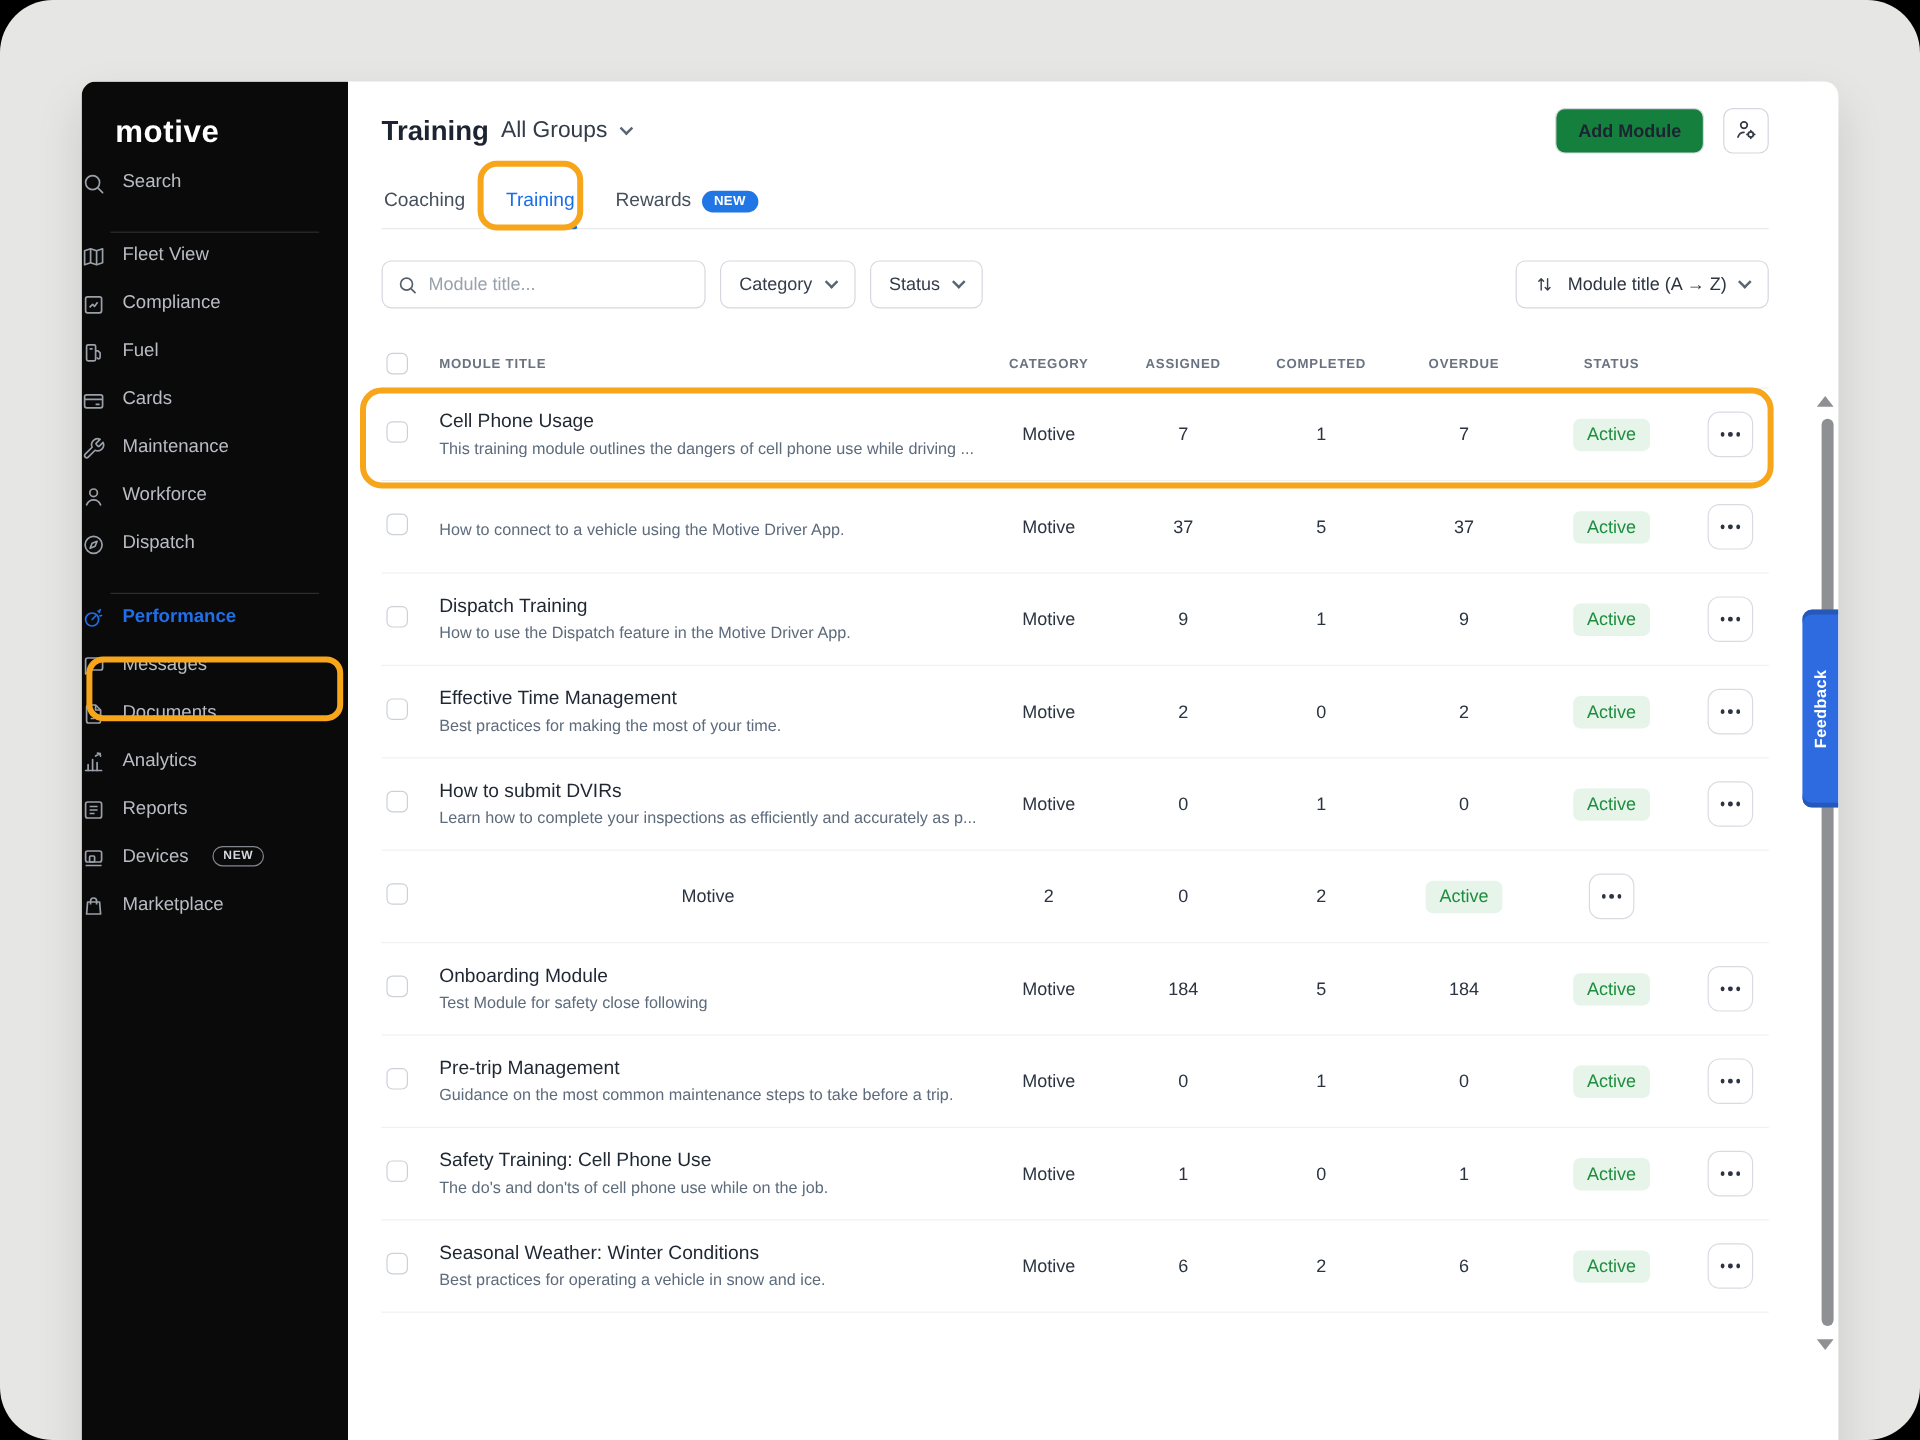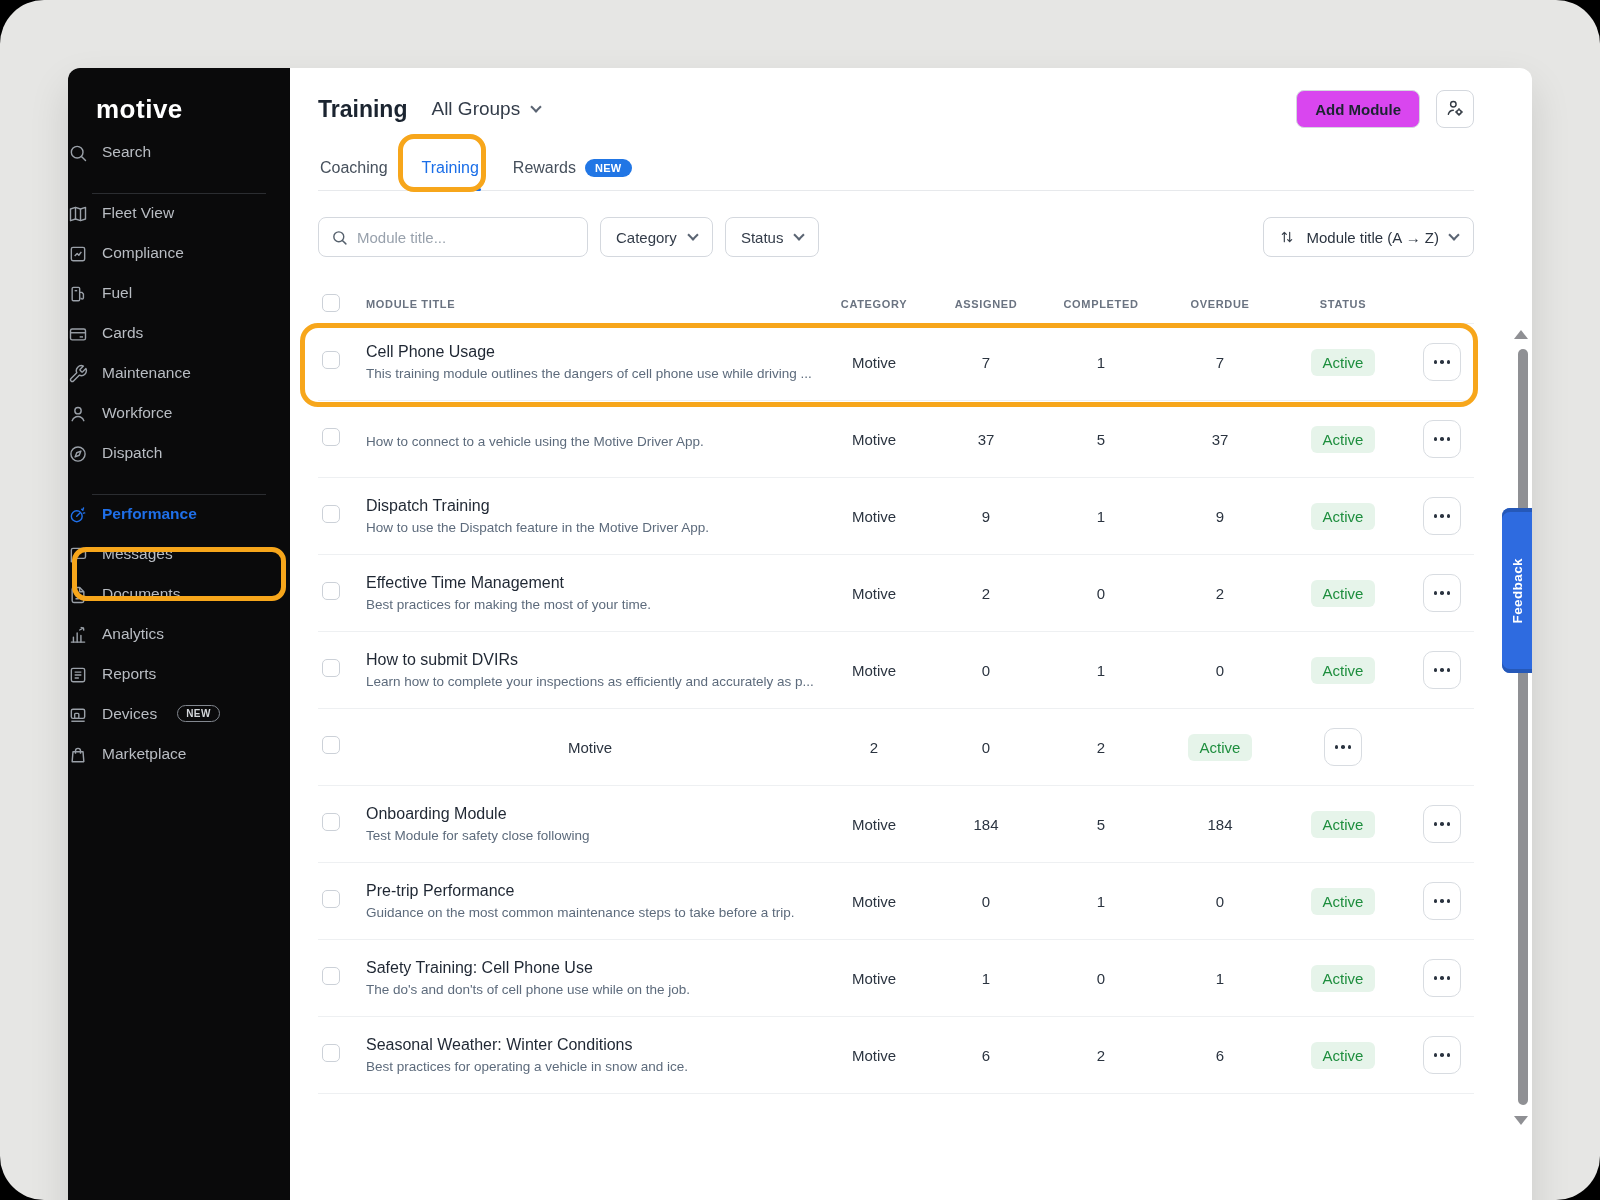--- a/index.html
+++ b/index.html
@@ -28,25 +28,25 @@
   .side-bottom { position:absolute; bottom:0; left:0; right:0; }
   .side-bottom-div { border-top:1px solid #2b2d31; }
   .side-bottom-row { display:flex; justify-content:space-between; padding:20px 27px 24px; }
   .side-bottom-row .icon20 { color:#8e9299; width:22px; height:22px; }
   .side-bottom-row .icon20 svg { width:22px; height:22px; }
 
   
   .main { flex:1; position:relative; padding:0 58px 0 28px; }
   .header-bar { display:flex; align-items:center; margin-top:22px; height:38px; }
   .page-title { font-size:23px; font-weight:700; color:#1b2430; }
-  .group-select { display:flex; align-items:center; gap:12px; margin-left:24px; font-size:19px; color:#333c49; cursor:pointer; }
+  .group-select { display:flex; align-items:center; gap:12px; margin-left:10px; font-size:19px; color:#333c49; cursor:pointer; }
   .chev { width:8px; height:8px; border-right:2px solid #5a6472; border-bottom:2px solid #5a6472;
           transform:rotate(45deg); margin-top:-5px; flex-shrink:0; }
   .spacer { flex:1; }
-  .btn-add { height:38px; padding:0 18px; background:#d946ef; border:1px solid #d4d8de; border-radius:8px;
+  .btn-add { height:38px; padding:0 18px; background:#15803d; border:1px solid #d4d8de; border-radius:8px;
              font-size:15px; font-weight:700; color:#1b2430; font-family:inherit; cursor:pointer; }
   .btn-icon { width:38px; height:38px; margin-left:16px; border:1px solid #d4d8de; border-radius:8px;
               background:#fff; display:flex; align-items:center; justify-content:center; cursor:pointer; color:#343b44; }
   .btn-icon svg { width:20px; height:20px; }
 
   .tabs { display:flex; gap:30px; margin-top:20px; border-bottom:1px solid #e7e9ec; }
   .tab { padding:11px 2px 13px; font-size:16px; color:#46505c; display:flex; gap:9px;
          position:relative; cursor:pointer; }
   .tab.active { color:#1a6ee8; }
   .tab.active::after { content:""; position:absolute; left:0; right:0; bottom:-1px; height:3px;
@@ -505,21 +505,21 @@
               <button class="more-btn">
                 <i></i>
                 <i></i>
                 <i></i>
               </button>
             </div>
   </div>
           <div class="grid-row trow">
     <div><span class="checkbox"></span></div>
     <div>
-      <div class="row-title">Pre-trip Performance</div>
+      <div class="row-title">Pre-trip Management</div>
       <div class="row-desc">Guidance on the most common maintenance steps to take before a trip.</div>
     </div>
     <div class="c-cat">Motive</div>
     <div class="c-num">0</div>
     <div class="c-num">1</div>
     <div class="c-num">0</div>
     <div class="c-center"><span class="badge-active">Active</span></div>
     <div>
               <button class="more-btn">
                 <i></i>

